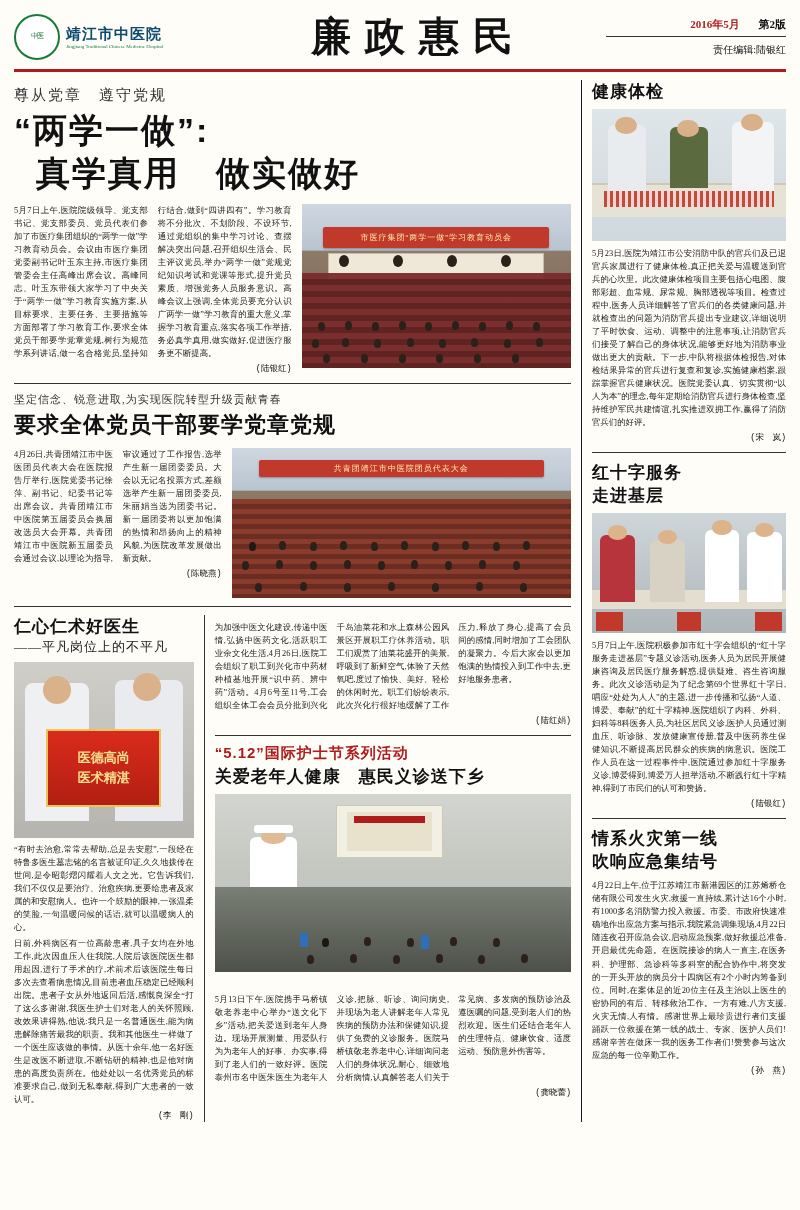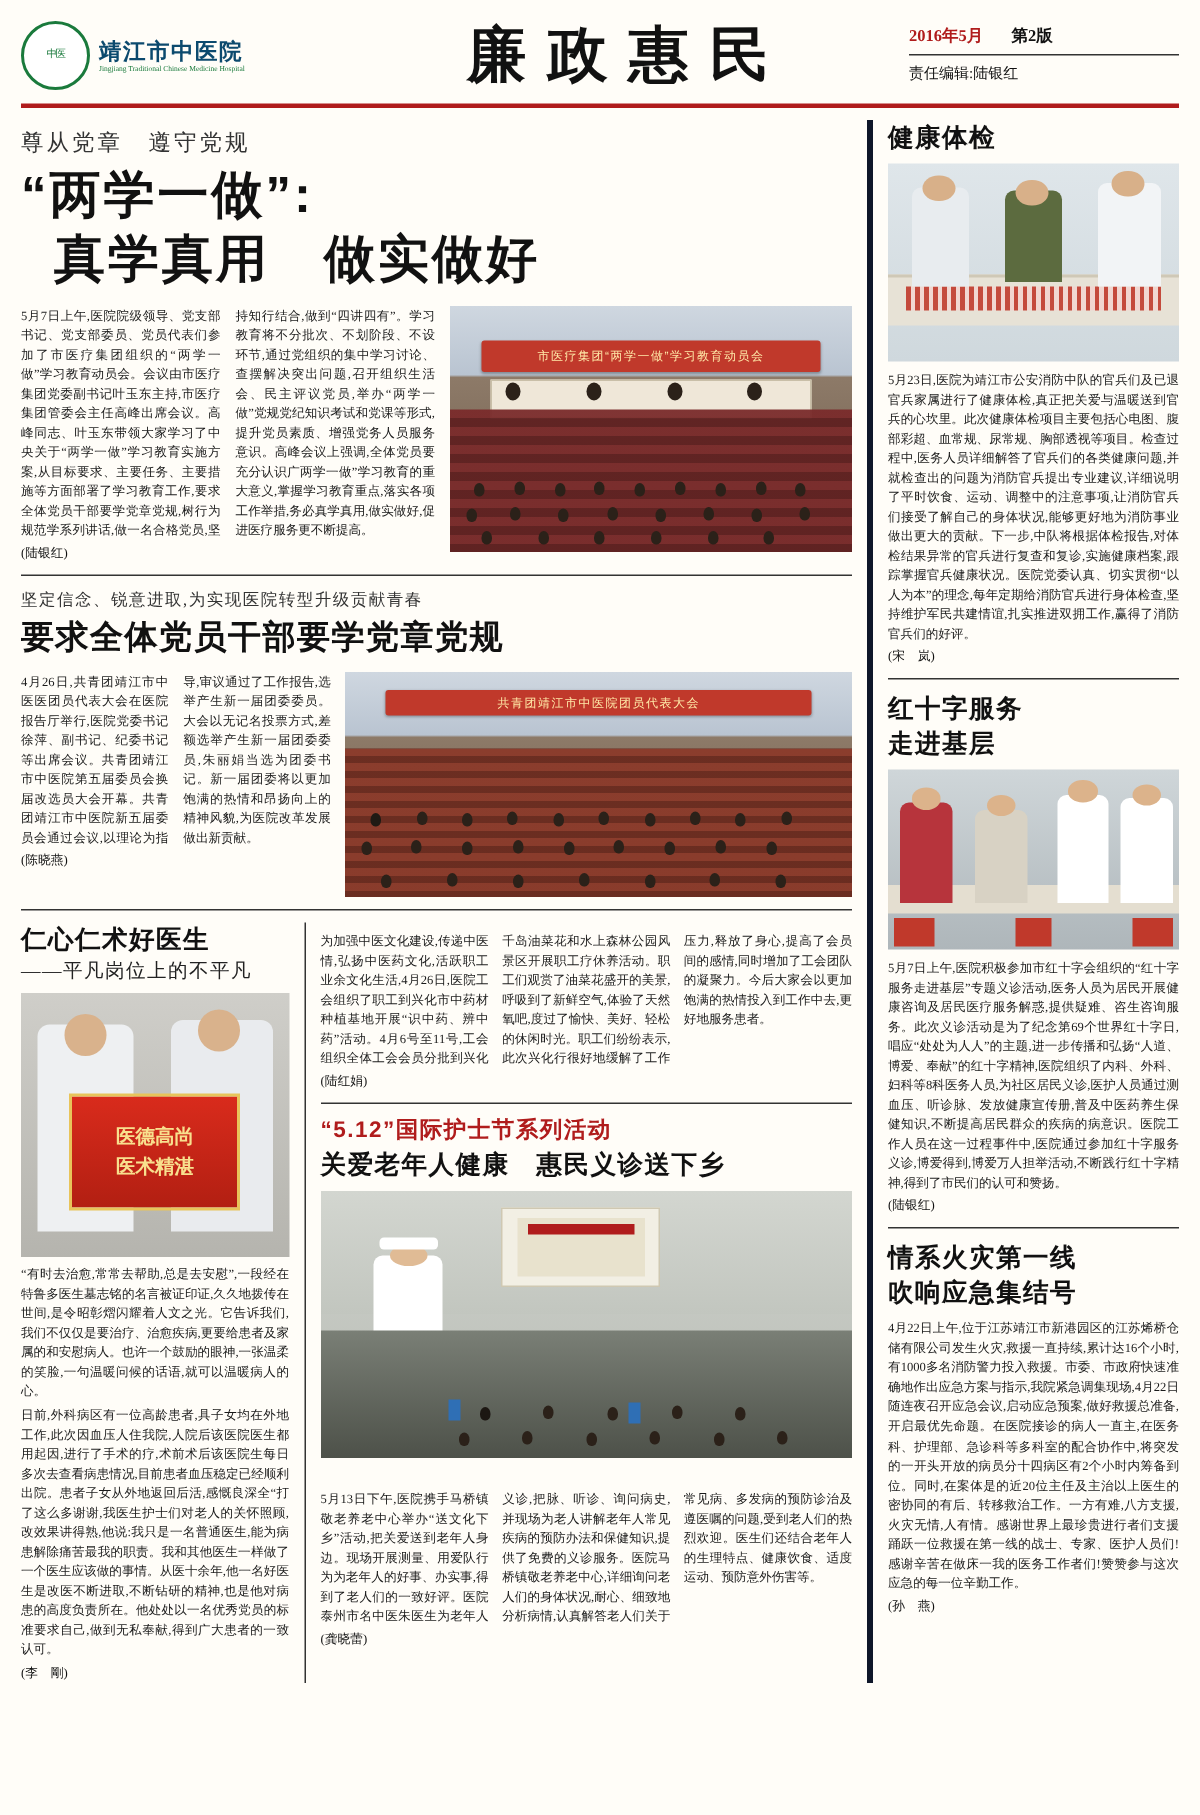--- a/index.html
+++ b/index.html
@@ -24,46 +24,46 @@
     background:#fff;
   }
   .logo-circle .inner { font-size:7px; letter-spacing:-1px; }
   .logo-text { margin-left:6px; }
   .logo-text .cn { font-size:15px; font-weight:bold; color:#0c4a6e; letter-spacing:1px; font-family:"Liberation Sans", sans-serif;}
   .logo-text .en { font-size:5px; color:#1a7a3c; letter-spacing:0px; }
   .paper-title {
     flex:1; text-align:center; font-size:40px; font-weight:bold; letter-spacing:14px;
     font-family:Liberation Mono, monospace; padding-left:18px;
   }
-  .issue { width:180px; font-size:10px; line-height:1.9; }
+  .issue { width:180px; text-align:right; font-size:10px; line-height:1.9; }
   .issue .line1 { font-weight:bold; color:#b01c1c; font-size:11px; }
   .issue .line1 .vol { margin-left:16px; color:#111;}
   .issue .line2 { border-top:1px solid #333; padding-top:3px; margin-top:2px;}
 
   
   .body-grid { display:flex; margin-top:8px; }
-  .left-col { width:568px; padding-right:10px; border-right:4px solid #0f172a; }
+  .left-col { width:568px; padding-right:10px; border-right:1px solid #0f172a; }
   .right-col { width:204px; padding-left:10px; }
 
   .hl { border-top:1px solid #333; margin:8px 0; }
 
   
   .kicker { font-size:15px; letter-spacing:2px; color:#333; margin-bottom:4px;}
   .headline-xl { font-size:34px; font-weight:bold; letter-spacing:2px; line-height:1.25; font-family:"Liberation Sans", sans-serif;}
   .headline-l { font-size:22px; font-weight:bold; letter-spacing:1px; font-family:"Liberation Sans", sans-serif;}
   .headline-m { font-size:17px; font-weight:bold; letter-spacing:1px; font-family:"Liberation Sans", sans-serif;}
   .headline-s { font-size:15px; font-weight:bold; letter-spacing:1px; font-family:"Liberation Sans", sans-serif;}
   .subhead { font-size:11px; color:#333; letter-spacing:1px; margin-bottom:3px;}
   .dash-sub { font-size:13px; color:#222; letter-spacing:1px;}
 
   
   .txt { font-size:8.4px; line-height:1.55; text-align:justify; color:#1a1a1a; }
   .cols2 { column-count:2; column-gap:10px; }
   .cols3 { column-count:3; column-gap:9px; }
-  .byline { font-size:8.5px; margin-top:3px;}
+  .byline { text-align:right; font-size:8.5px; margin-top:3px;font-family:Liberation Mono, monospace;}
 
   
   .photo { position:relative; overflow:hidden; background:#8a8a8a; }
 
   
   .mtg { background:linear-gradient(#cfd7e0 0%,#b9c4d1 28%,#8d7a68 29%,#6d5a4a 100%); }
   .banner-red {
     position:absolute; left:8%; top:14%; width:84%; height:13%;
     background:#c0392b; color:#ffe9a8; font-size:8px; display:flex;
     align-items:center; justify-content:center; letter-spacing:1px; border-radius:2px;

